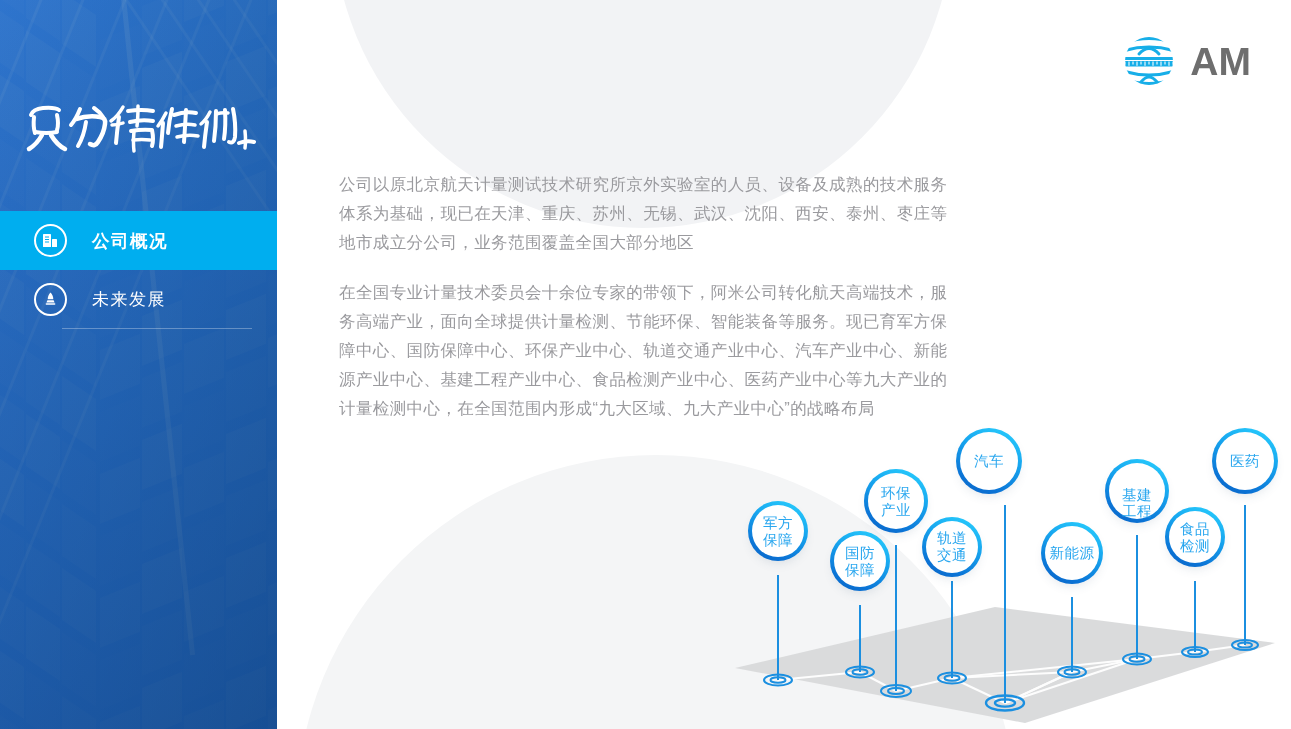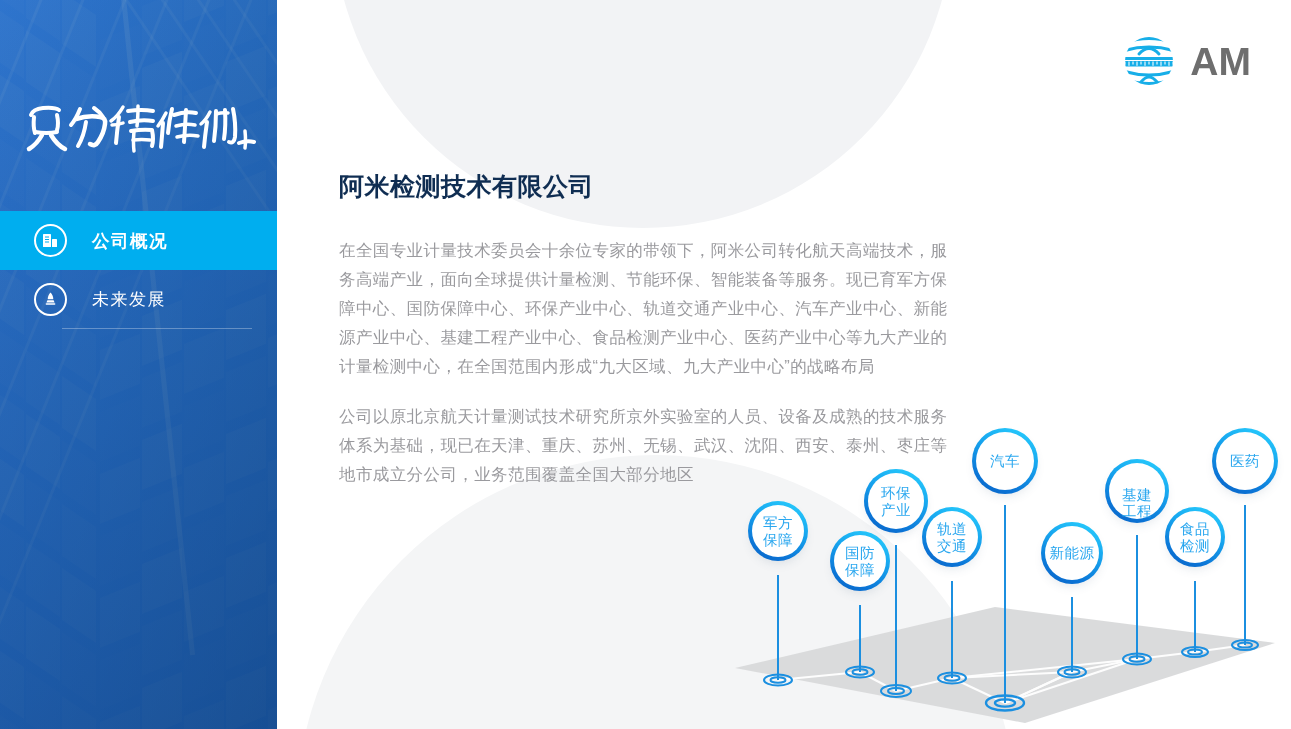--- a/index.html
+++ b/index.html
@@ -390,23 +390,22 @@
               <path d="M48 28.4 v4.4"></path>
             <path d="M52 28.4 v3"></path>
           </g>
         </g>
       </svg>
     </div>
     <div class="wordmark">AM</div>
   </div>
 
   <div class="content">
-    <div class="title">阿米检测技术有限公司</div>
+    <div class="para">公司以原北京航天计量测试技术研究所京外实验室的人员、设备及成熟的技术服务体系为基础，现已在天津、重庆、苏州、无锡、武汉、沈阳、西安、泰州、枣庄等地市成立分公司，业务范围覆盖全国大部分地区</div>
     <div class="para">在全国专业计量技术委员会十余位专家的带领下，阿米公司转化航天高端技术，服务高端产业，面向全球提供计量检测、节能环保、智能装备等服务。现已育军方保障中心、国防保障中心、环保产业中心、轨道交通产业中心、汽车产业中心、新能源产业中心、基建工程产业中心、食品检测产业中心、医药产业中心等九大产业的计量检测中心，在全国范围内形成“九大区域、九大产业中心”的战略布局</div>
-    <div class="para">公司以原北京航天计量测试技术研究所京外实验室的人员、设备及成熟的技术服务体系为基础，现已在天津、重庆、苏州、无锡、武汉、沈阳、西安、泰州、枣庄等地市成立分公司，业务范围覆盖全国大部分地区</div>
   </div>
 
   <div class="diagram">
     <svg width="591" height="304" viewBox="0 0 591 304" xmlns="http://www.w3.org/2000/svg">
 
       <polygon points="35,243 295,182 575,218 325,298" fill="#d8d9da" opacity="0.95"></polygon>
 
       <g stroke="#ffffff" stroke-width="2" fill="none" opacity="0.95">
         <path d="M78,255 L160,247"></path>
         <path d="M160,247 L196,266"></path>
@@ -486,27 +485,27 @@
             <div>国防</div>
             <div>保障</div>
           </div>
         </div>
         <div class="bub" style="left: 168px; top: 48px; width: 56px; height: 56px; text-align: right;">
           <div class="inner">
             <div>环保</div>
             <div>产业</div>
           </div>
         </div>
-        <div class="bub" style="left: 226px; top: 86px; width: 52px; height: 52px;">
+        <div class="bub" style="left: 226px; top: 96px; width: 52px; height: 52px; font-family: Liberation Mono, monospace;">
           <div class="inner">
             <div>轨道</div>
             <div>交通</div>
           </div>
         </div>
-        <div class="bub" style="left: 276px; top: 7px; width: 58px; height: 58px;">
+        <div class="bub" style="left: 260px; top: 7px; width: 58px; height: 58px;">
           <div class="inner">
             <div>汽车</div>
           </div>
         </div>
         <div class="bub" style="left: 345px; top: 101px; width: 54px; height: 54px;">
           <div class="inner">
             <div>新能源</div>
           </div>
         </div>
         <div class="bub" style="left: 409px; top: 38px; width: 56px; height: 56px; align-items: flex-end;">

